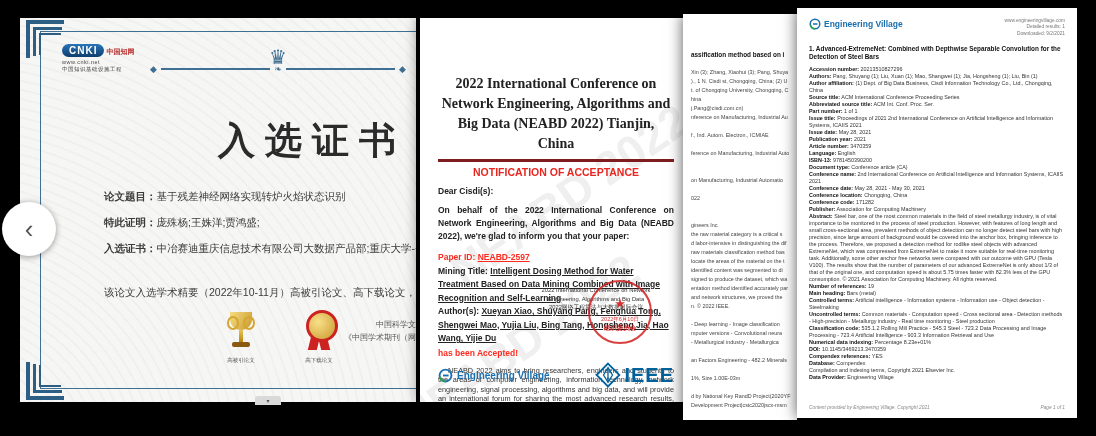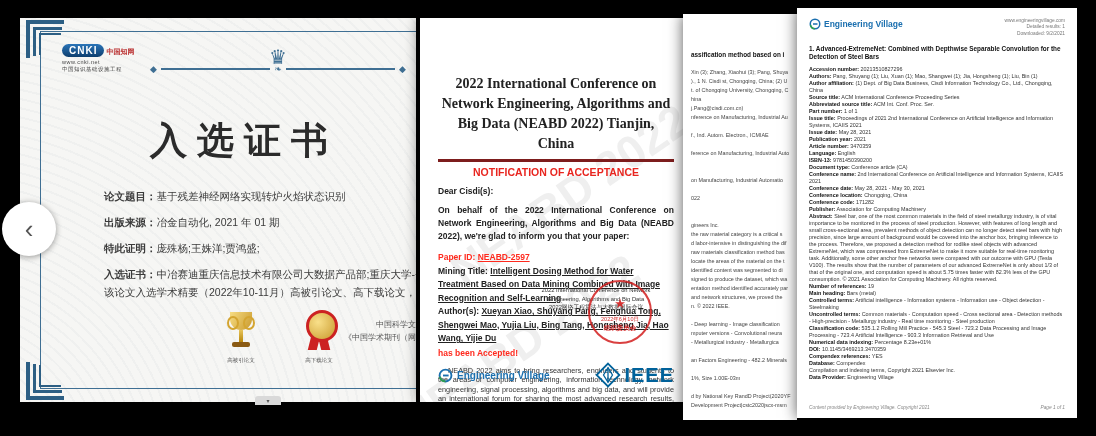--- a/index.html
+++ b/index.html
@@ -31,21 +31,21 @@
   .corner.bl i:nth-child(3){left:13px;bottom:13px;width:20px;height:20px;border-left-width:2px;border-bottom-width:2px;}
   .cnki{position:absolute;left:42px;top:22px;width:110px;}
   .cnki-oval{display:inline-block;background:linear-gradient(#2a74b8,#0d3e6e);color:#fff;font-weight:bold;
              font-size:10px;border-radius:9px;padding:1px 7px;letter-spacing:1px;}
   .cnki-cn{font-size:7px;color:#b33;font-weight:bold;margin-left:2px;}
   .cnki-sub{font-size:5.5px;color:#444;margin-top:1px;letter-spacing:.5px;}
   .cert-head{position:absolute;left:130px;top:30px;width:256px;text-align:center;color:#3f6f93;}
   .crown{font-size:20px;line-height:18px;}
   .flourish{display:flex;align-items:center;gap:4px;color:#3f6f93;font-size:9px;margin-top:-2px;}
   .flourish .bar{flex:1;height:2px;background:#3f6f93;}
-  .cert-title{position:absolute;left:130px;top:98px;width:256px;text-align:left;font-size:37px;
+  .cert-title{position:absolute;left:130px;top:98px;width:256px;text-align:right;font-size:37px;
               font-weight:bold;color:#2b2b2b;letter-spacing:10px;}
   .cert-lines{position:absolute;left:84px;top:165px;width:330px;font-size:10.5px;color:#3a3a3a;line-height:26px;white-space:nowrap;}
   .cert-statement{position:absolute;left:84px;top:268px;width:330px;font-size:10.5px;color:#3a3a3a;white-space:nowrap;}
   .awards{position:absolute;left:150px;top:292px;width:220px;display:flex;gap:48px;justify-content:center;}
   .award{display:flex;flex-direction:column;align-items:center;}
   .award-cap{font-size:5.5px;color:#555;margin-top:3px;}
   .trophy{position:relative;width:30px;height:44px;}
   .trophy .cup{position:absolute;left:4px;top:2px;width:22px;height:18px;background:linear-gradient(120deg,#f9e08a,#d6a factors 0);
   }
   .trophy .cup{background:linear-gradient(120deg,#f7dd83,#c9992c);border-radius:0 0 12px 12px;}
@@ -146,21 +146,20 @@
           <span>❧</span>
           <span class="bar"></span>
           <span>◆</span>
         </div>
     </div>
 
     <div class="cert-title">入选证书</div>
 
     <div class="cert-lines">
         <div class="cert-line"><b>论文题目：</b><span>基于残差神经网络实现转炉火焰状态识别</span></div>
-        <div class="cert-line"><b>出版来源：</b><span>冶金自动化, 2021 年 01 期</span></div>
         <div class="cert-line"><b>特此证明：</b><span>庞殊杨;王姝洋;贾鸿盛;</span></div>
         <div class="cert-line"><b>入选证书：</b><span>中冶赛迪重庆信息技术有限公司大数据产品部;重庆大学-辛辛那提大学联合学</span></div>
       </div>
 
     <div class="cert-statement">该论文入选学术精要（2022年10-11月）高被引论文、高下载论文，特此证明。</div>
 
     <div class="awards">
       <div class="award">
         <div class="trophy">
           <div class="cup">

